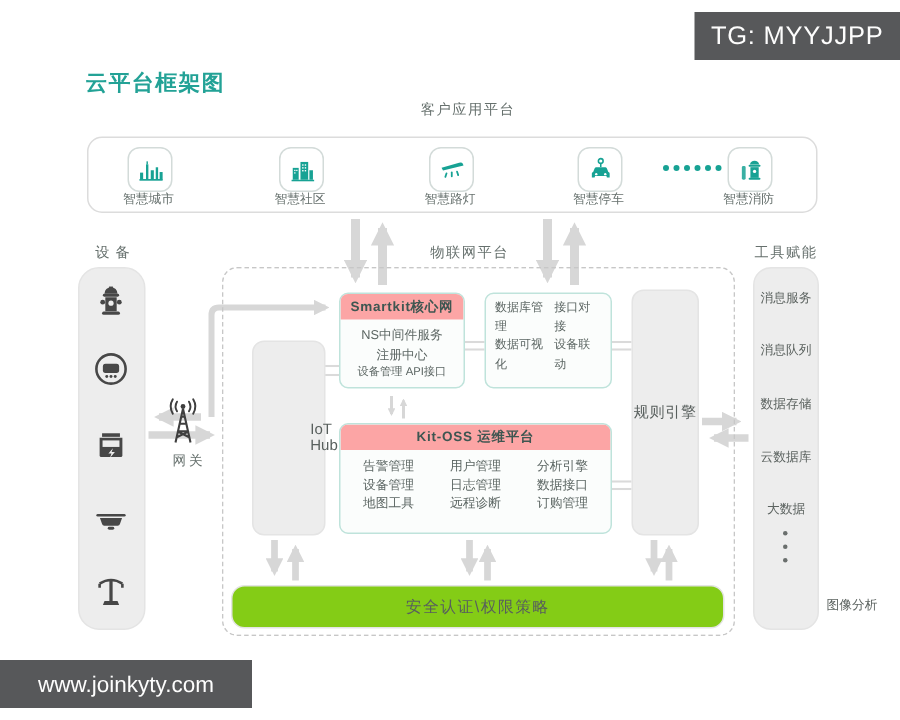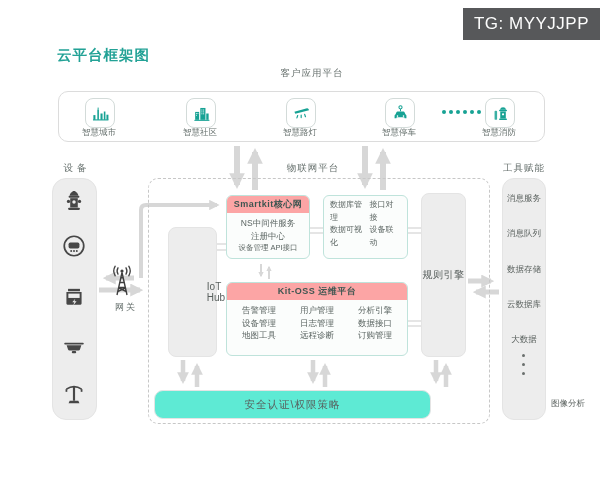--- a/index.html
+++ b/index.html
@@ -22,21 +22,21 @@
   .tile .icon,.tile svg{width:19px;height:19px;color:#17a294;display:block;}
   .tile-label{position:absolute;width:60px;text-align:center;font-size:8.5px;color:#67716e;z-index:3;}
   .tdot{position:absolute;width:4px;height:4px;border-radius:50%;background:#17a294;z-index:3;}
   
   .gbox{position:absolute;background:#ededed;border:1px solid #e4e4e4;box-sizing:border-box;
         color:#585f5d;display:flex;align-items:center;justify-content:center;z-index:2;}
   .devices-box{left:52px;top:178px;width:45px;height:242px;border-radius:14px;}
   .tools-box{left:502px;top:178px;width:44px;height:242px;border-radius:12px;}
   .iothub-box{left:168px;top:227px;width:44px;height:130px;border-radius:8px;font-size:10px;padding-left:47px;}
   .rule-box{left:421px;top:193px;width:45px;height:164px;border-radius:8px;font-size:10px;letter-spacing:.5px;}
-  .sec-bar{left:154px;top:390px;width:277px;height:29px;border-radius:9px;font-size:10.5px;letter-spacing:1px;background:#5eead4;}
+  .sec-bar{left:154px;top:390px;width:329px;height:29px;border-radius:9px;font-size:10.5px;letter-spacing:1px;background:#84cc16;}
   .device-ic{position:absolute;width:26px;height:26px;color:#474747;z-index:3;}
   .device-ic svg{width:26px;height:26px;display:block;}
   .tool-item{position:absolute;left:502px;width:44px;text-align:center;font-size:8.5px;color:#5c6360;z-index:3;}
   .vdot{position:absolute;left:522px;width:3px;height:3px;border-radius:50%;background:#6a6f6d;z-index:3;}
   
   .dashed{left:148px;top:178px;width:342px;height:246px;border:1.5px dashed #c7c7c7;border-radius:10px;
           z-index:1;box-sizing:border-box;}
   
   .tbox{position:absolute;background:#fbfdfc;border:1px solid #bfe3db;border-radius:6px;overflow:hidden;
         z-index:2;box-sizing:border-box;}
@@ -57,20 +57,23 @@
   .gw-label{left:106px;top:301px;width:40px;text-align:center;font-size:9px;color:#66706d;letter-spacing:2px;z-index:3;}
   .overlay{position:absolute;left:0;top:0;z-index:1;}
 </style>
 </head>
 <body>
 
 <div class="page">
 
   <div class="wm wm-top">
     <span>TG: MYYJJPP</span>
+  </div>
+  <div class="wm wm-bottom">
+    <span>www.joinkyty.com</span>
   </div>
 
   <div class="abs title">云平台框架图</div>
 
   <div class="abs seclabel" style="left:270px;top:67px;width:84px;">客户应用平台</div>
   <div class="abs seclabel" style="left:56px;top:162px;width:42px;letter-spacing:4px;">设备</div>
   <div class="abs seclabel" style="left:282px;top:162px;width:62px;">物联网平台</div>
   <div class="abs seclabel" style="left:503px;top:162px;width:42px;">工具赋能</div>
 
   <svg class="overlay" width="600" height="480">

